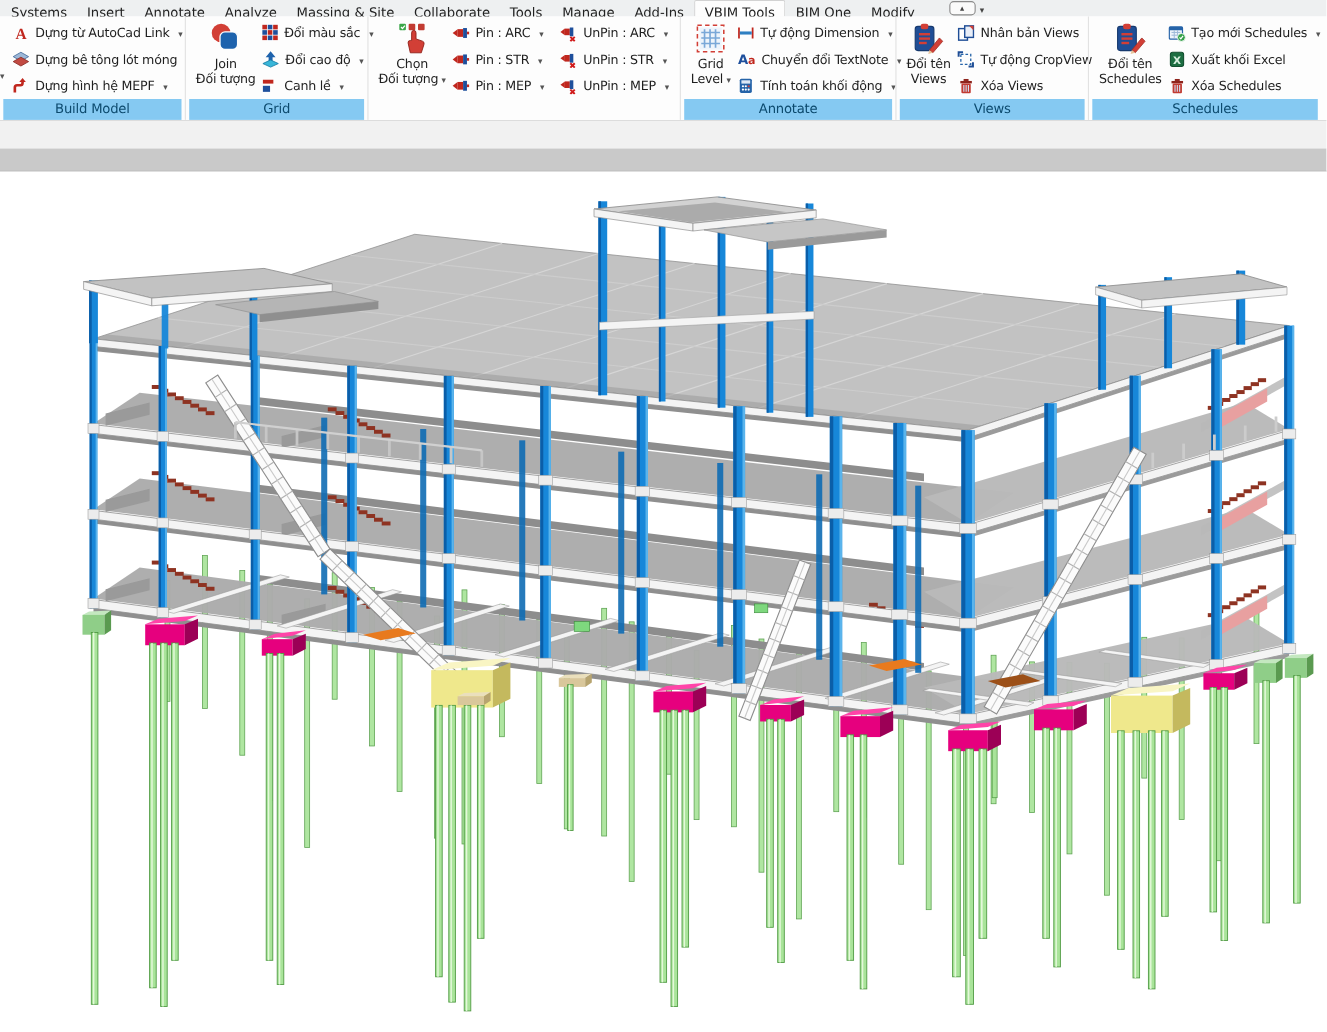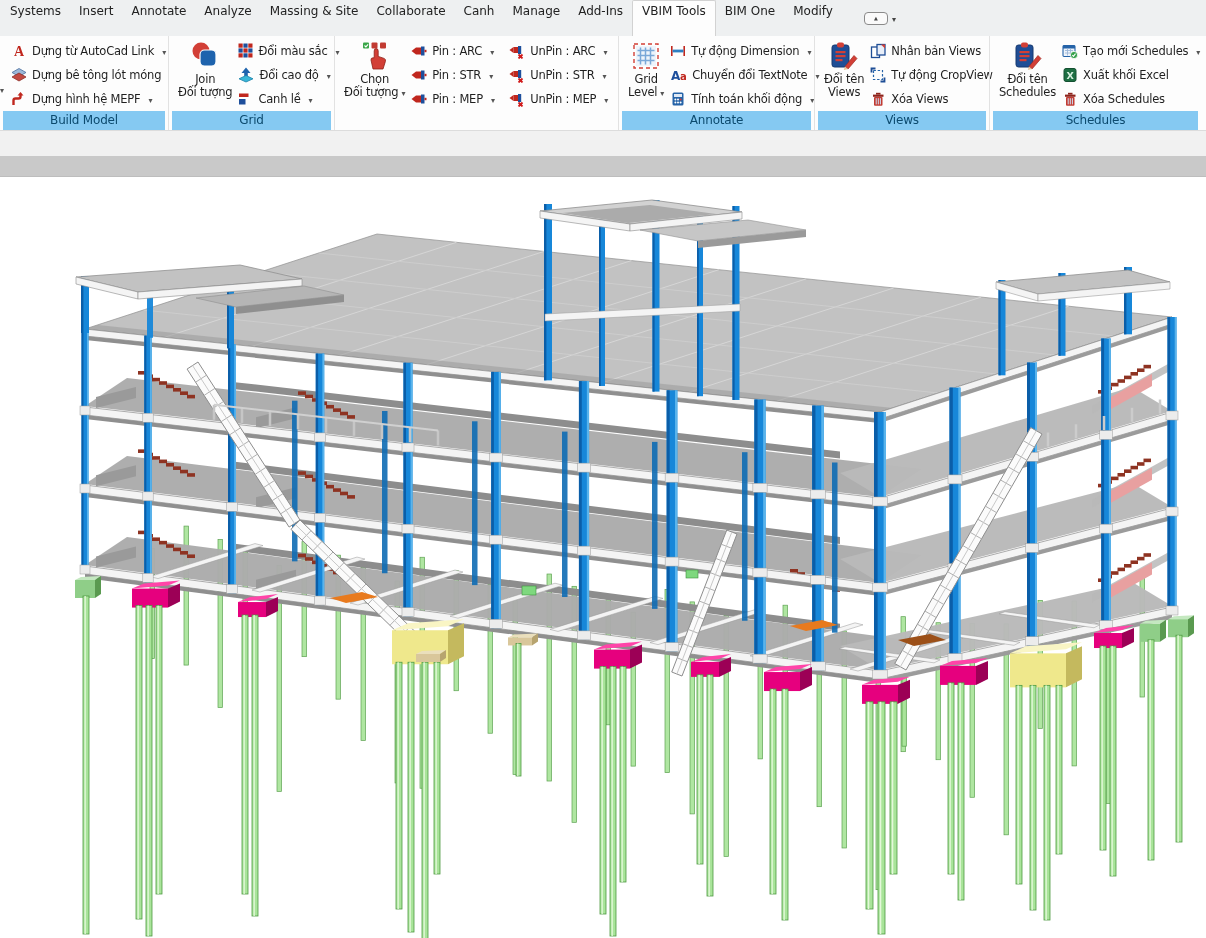--- a/index.html
+++ b/index.html
@@ -1,20 +1,20 @@
 <!DOCTYPE html>
 <html style="--tabbar_bg: #eef0f1; --ribbon_bg: #fdfdfd; --panel_label_bg: #85c9f2; --strip_light: #f1f1f1; --strip_gray: #c9c9c9; --icon_red: #c23b32; --icon_blue: #2456a0;"><head>
 <meta charset="utf-8">
 <style>
   html,body{margin:0;padding:0}
   body{width:1206px;height:938px;overflow:hidden;background:#fff;
        font-family:"DejaVu Sans","Liberation Sans",sans-serif;color:#1f1f1f;
        -webkit-font-smoothing:antialiased}
   
-  .tabbar{height:36px;background:var(--tabbar_bg);display:flex;align-items:stretch;
+  .tabbar{height:15px;background:var(--tabbar_bg);display:flex;align-items:stretch;
           font-size:12px;color:#222;padding-left:1px;position:relative}
   .tab{padding:4px 9px 3px;white-space:nowrap;cursor:default}
   .tab.active{background:var(--ribbon_bg);border:1px solid #d2d2d2;border-bottom:none;
               border-radius:2px 2px 0 0;padding-top:3px}
   .ribbon-toggle{display:flex;align-items:center;gap:4px;margin-left:22px}
   .toggle-box{width:22px;height:11px;border:1px solid #8a8a8a;border-radius:4px;
               display:flex;align-items:center;justify-content:center;background:#fafafa}
   .toggle-box:after{content:"▲";font-size:5px;color:#444}
   .toggle-car:after{content:"▾";font-size:8px;color:#444}
   
@@ -47,21 +47,21 @@
 </head>
 <body>
 
 <div class="tabbar">
   <div class="tab">Systems</div>
   <div class="tab">Insert</div>
   <div class="tab">Annotate</div>
   <div class="tab">Analyze</div>
   <div class="tab">Massing &amp; Site</div>
   <div class="tab">Collaborate</div>
-  <div class="tab">Canh</div>
+  <div class="tab">Tools</div>
   <div class="tab">Manage</div>
   <div class="tab">Add-Ins</div>
   <div class="tab active">VBIM Tools</div>
   <div class="tab">BIM One</div>
   <div class="tab">Modify</div>
   <div class="ribbon-toggle">
     <span class="toggle-box"></span>
     <span class="toggle-car"></span>
   </div>
 </div>

